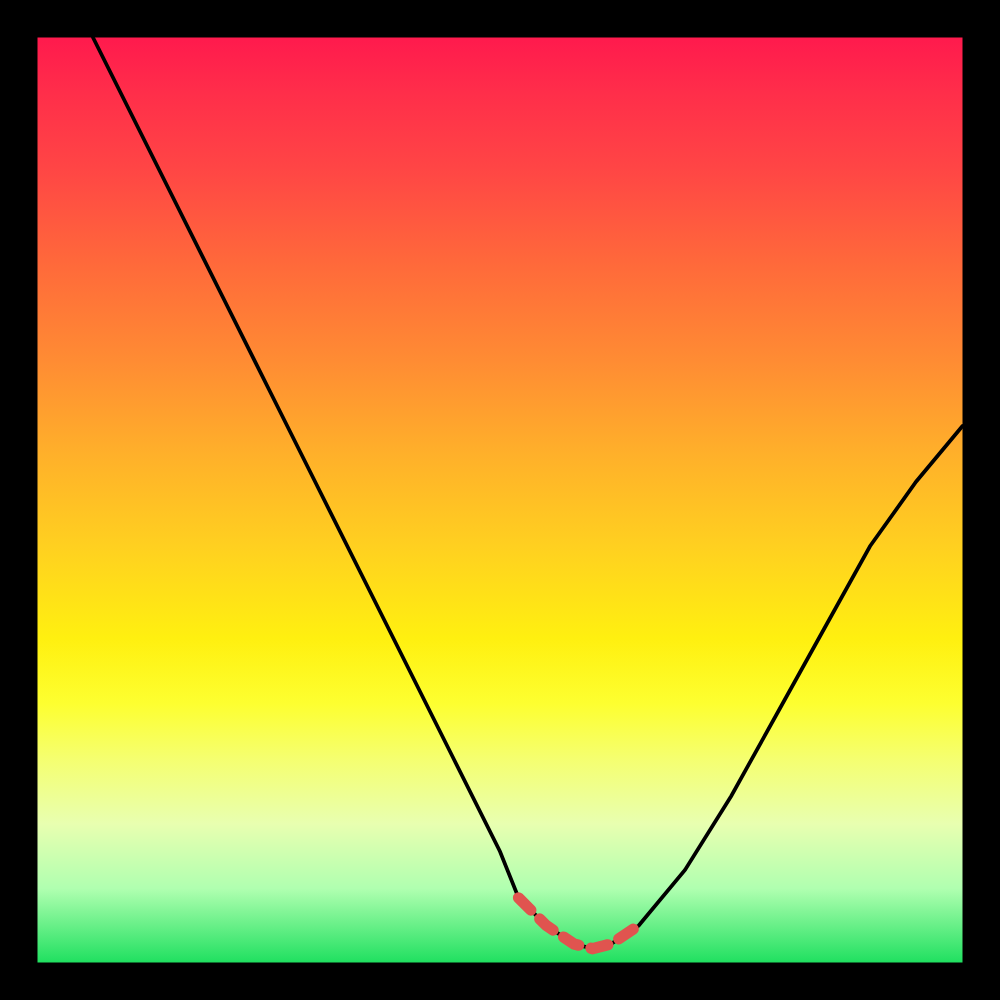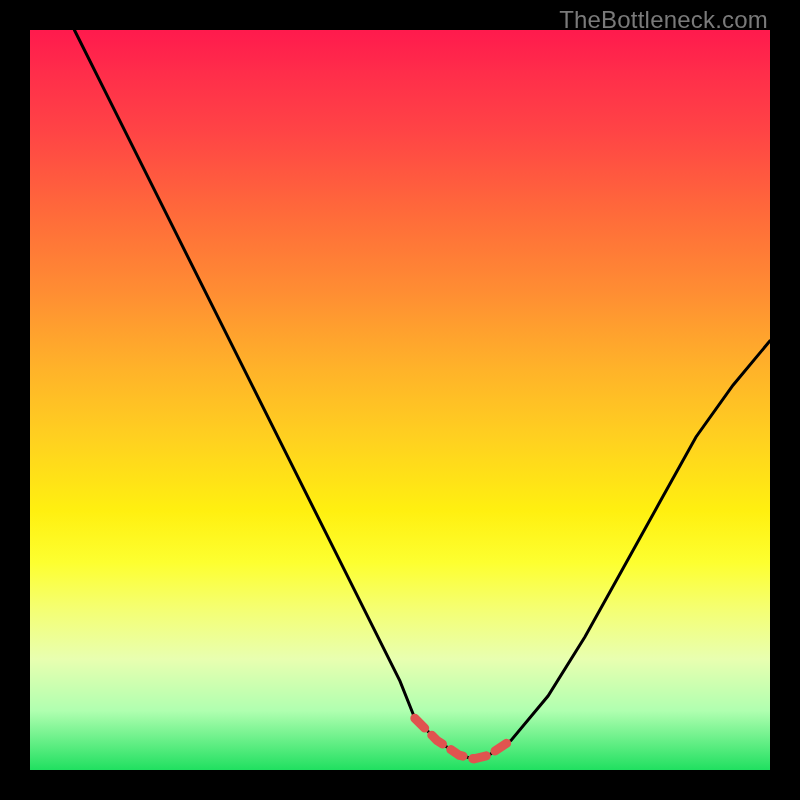--- a/index.html
+++ b/index.html
@@ -51,14 +51,13 @@
 
   <div class="plot-area"></div>
 
   <svg class="curve" viewBox="0 0 740 740">
 
     <path id="main-curve" fill="none" stroke="#000" stroke-width="3" stroke-linecap="round" d="M44.4 0.0 L74.0 59.2 L111.0 133.2 L148.0 207.2 L185.0 281.2 L222.0 355.2 L259.0 429.2 L296.0 503.2 L333.0 577.2 L370.0 651.2 L384.8 688.2 L407.0 710.4 L429.2 725.2 L444.0 728.9 L458.8 725.2 L481.0 710.4 L518.0 666.0 L555.0 606.8 L592.0 540.2 L629.0 473.6 L666.0 407.0 L703.0 355.2 L740.0 310.8"></path>
 
     <path id="trough-dash" fill="none" stroke="#e0544f" stroke-width="9" stroke-linecap="round" stroke-dasharray="14 10" d="M384.8 688.2 L407.0 710.4 L429.2 725.2 L444.0 728.9 L458.8 725.2 L481.0 710.4"></path>
   </svg>
 
-  <div class="watermark">TheBottleneck.com</div>
 </div>
 
 </body></html>

